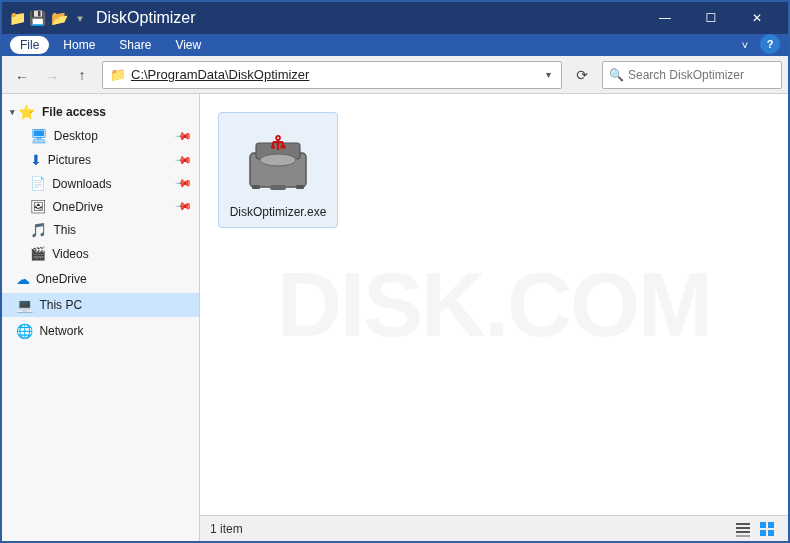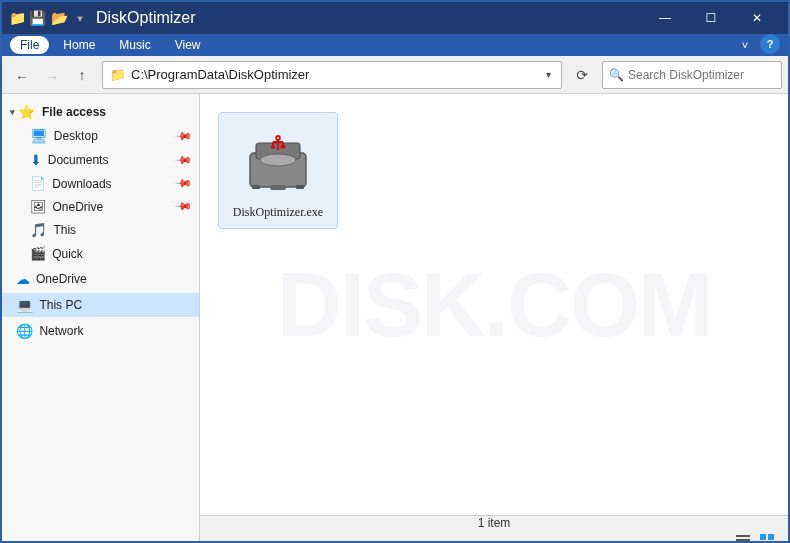--- a/index.html
+++ b/index.html
@@ -157,20 +157,21 @@
       margin-right: 4px;
       font-size: 13px;
     }
     .address-text {
       flex: 1;
       font-size: 13px;
       color: #222;
       outline: none;
       border: none;
       background: transparent;
+      text-decoration: underline;
     }
     .address-dropdown {
       color: #555;
       font-size: 10px;
       padding: 0 4px;
       cursor: pointer;
     }
     .refresh-btn {
       width: 28px;
       height: 28px;
@@ -329,35 +330,33 @@
       display: flex;
       align-items: center;
       justify-content: center;
     }
     .file-item-label {
       font-size: 12px;
       color: #222;
       text-align: center;
       margin-top: 4px;
       word-break: break-all;
-      font-family: Liberation Serif, serif;
     }
 
     
     .status-bar {
       background: #f0f0f0;
       border-top: 1px solid #d0d0d0;
       height: 26px;
       display: flex;
       align-items: center;
       padding: 0 10px;
       font-size: 12px;
       color: #333;
       flex-shrink: 0;
-      flex-direction: column;
     }
     .status-bar-right {
       margin-left: auto;
       display: flex;
       gap: 2px;
     }
     .view-btn {
       width: 22px;
       height: 22px;
       display: flex;
@@ -390,21 +389,21 @@
     <div class="window-controls">
       <div class="win-btn">—</div>
       <div class="win-btn">☐</div>
       <div class="win-btn close">✕</div>
     </div>
   </div>
 
   <div class="menu-bar">
     <div class="menu-item active">File</div>
     <div class="menu-item">Home</div>
-    <div class="menu-item">Music</div>
+    <div class="menu-item">Share</div>
     <div class="menu-item">View</div>
     <div class="menu-bar-right">
       <div class="menu-bar-chevron">˅</div>
       <div class="help-btn">?</div>
     </div>
   </div>
 
   <div class="nav-bar">
     <div class="nav-btn">←</div>
     <div class="nav-btn disabled">→</div>
@@ -431,40 +430,40 @@
           <span class="header-icon">⭐</span>
           <span>File access</span>
         </div>
         <div class="sidebar-item">
           <span class="item-icon folder-blue">🖥</span>
           <span>Desktop</span>
           <span class="pin-icon">📌</span>
         </div>
         <div class="sidebar-item">
           <span class="item-icon dl-blue">⬇</span>
-          <span>Documents</span>
+          <span>Pictures</span>
           <span class="pin-icon-dl">📌</span>
         </div>
         <div class="sidebar-item">
           <span class="item-icon" style="color:#7cb3e0; font-size:13px;">📄</span>
           <span>Downloads</span>
           <span class="pin-icon">📌</span>
         </div>
         <div class="sidebar-item">
           <span class="item-icon" style="font-size:13px;">🖼</span>
           <span>OneDrive</span>
           <span class="pin-icon">📌</span>
         </div>
         <div class="sidebar-item">
           <span class="item-icon music-purple">🎵</span>
           <span>This</span>
         </div>
         <div class="sidebar-item">
           <span class="item-icon" style="color:#e91e63; font-size:13px;">🎬</span>
-          <span>Quick</span>
+          <span>Videos</span>
         </div>
       </div>
 
       <div class="sidebar-section">
         <div class="sidebar-item" style="padding-left:14px;">
           <span class="item-icon onedrive-blue">☁</span>
           <span>OneDrive</span>
         </div>
       </div>
 

